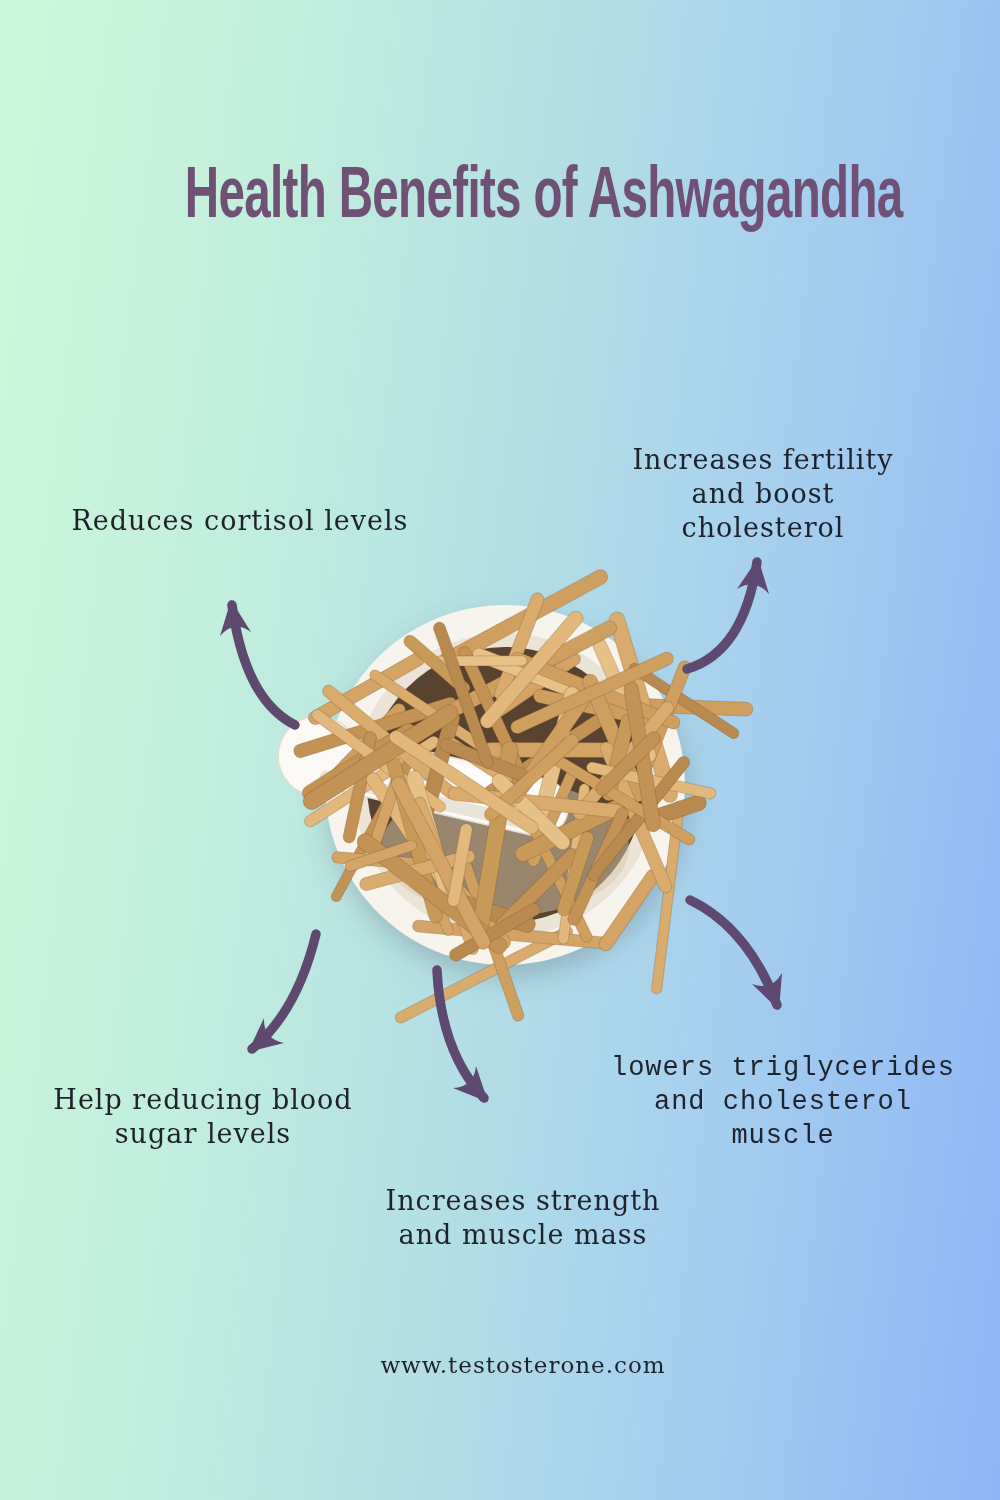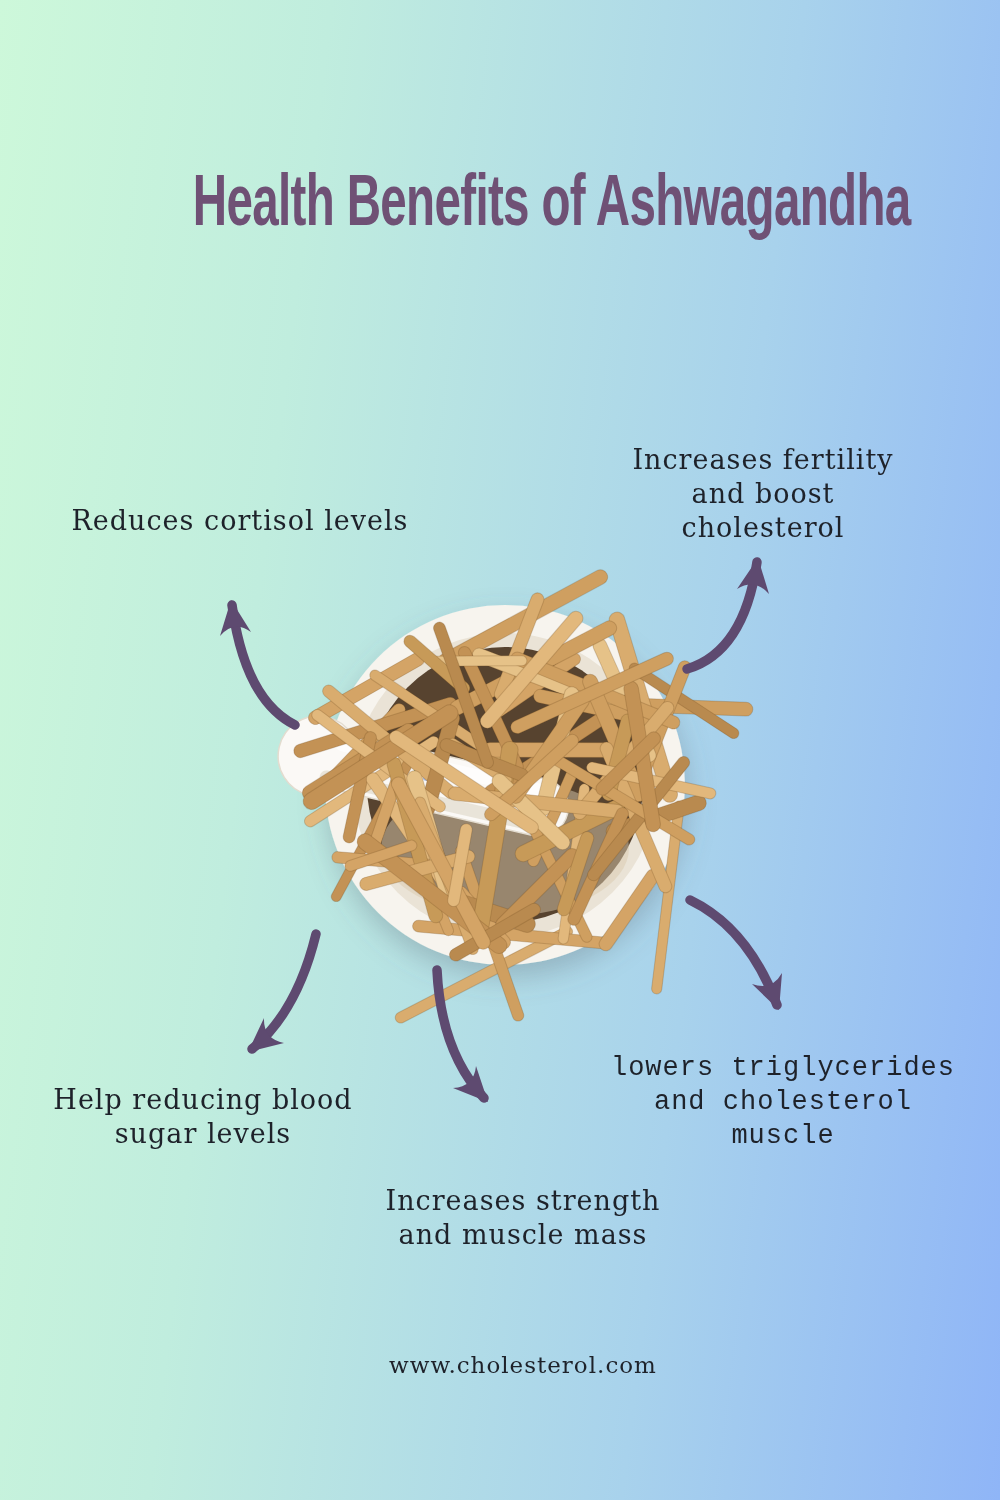--- a/index.html
+++ b/index.html
@@ -6,21 +6,21 @@
   .canvas{
     position:relative;
     width:1000px;height:1500px;
     margin:0 auto;
     overflow:hidden;
     background:linear-gradient(97deg,#cdf8da 0%,#c0edde 28%,#a8d2ec 68%,#8fb5f7 100%);
     font-family:"DejaVu Serif", serif;
   }
   .art{position:absolute;inset:0;width:1000px;height:1500px;}
   h1.title{
-    position:absolute;left:0;right:0;top:156px;margin:8px;
+    position:absolute;left:0;right:0;top:156px;margin:0;
     text-align:center;line-height:1;
     font-family:"Liberation Sans", sans-serif;
     font-weight:700;font-size:72px;color:#6f5175;
   }
   h1.title .condense{
     display:inline-block;white-space:nowrap;
     transform:scaleX(0.66);transform-origin:50% 50%;
     letter-spacing:-1px;
   }
   .benefit{
@@ -201,15 +201,15 @@
   <div class="benefit b4">
     <span class="line">Increases strength</span>
     <span class="line">and muscle mass</span>
   </div>
 
   <div class="benefit b5">
     <span class="line">lowers triglycerides</span>
     <span class="line">and cholesterol muscle</span>
   </div>
 
-  <div class="footer-url">www.cholesterol.com</div>
+  <div class="footer-url">www.testosterone.com</div>
 
 </div>
 
 </body></html>

